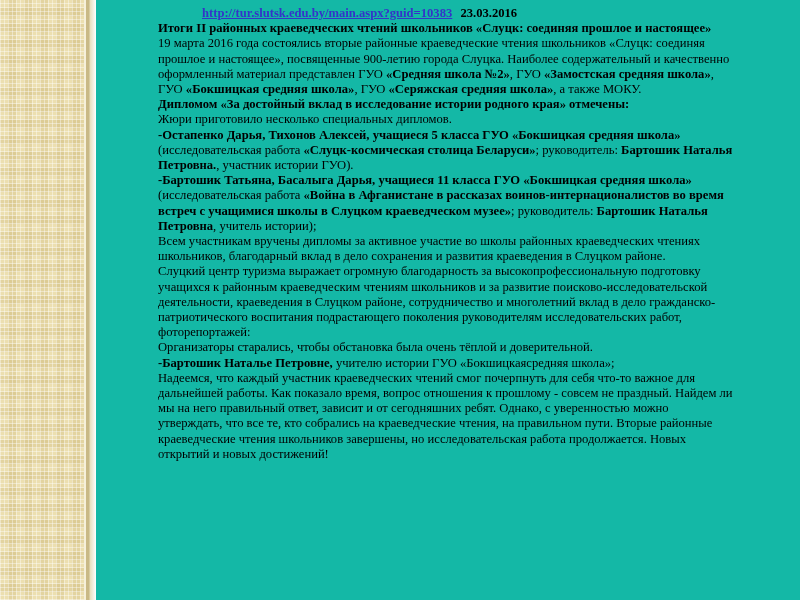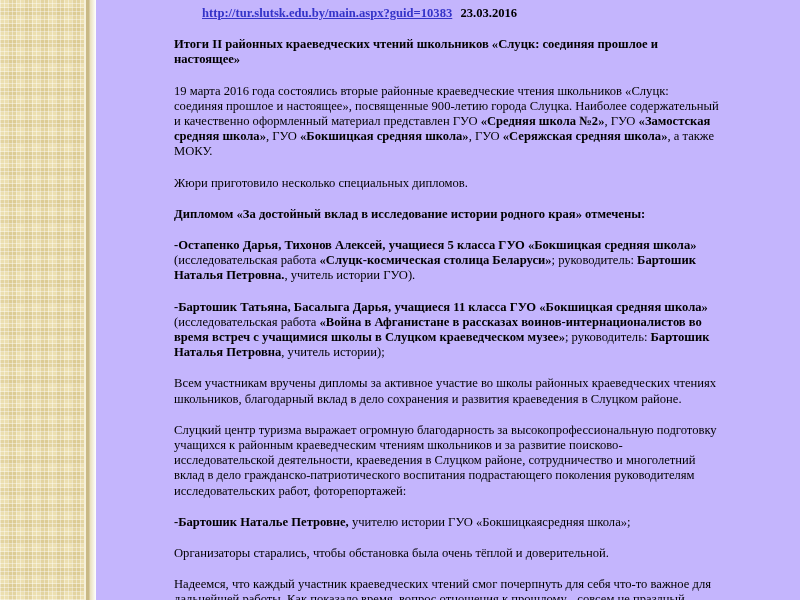--- a/index.html
+++ b/index.html
@@ -4,21 +4,21 @@
 <style>
   html, body {
     margin: 0;
     padding: 0;
     background: #ffffff;
   }
   .slide {
     position: relative;
     width: 800px;
     height: 600px;
-    background: #c4b5fd;
+    background: #14b8a6;
     overflow: hidden;
   }
   
   .border-strip {
     position: absolute;
     left: 0;
     top: 0;
     height: 100%;
     width: 84px;
     background-color: #ecdfb0;
@@ -58,42 +58,42 @@
   .link {
     color: #3434c8;
     text-decoration: underline;
     cursor: pointer;
   }
   .date {
     color: #000000;
     margin-left: 5px;
   }
   .content p {
-    margin: 16px;
+    margin: 0;
     padding: 0;
   }
   .b { font-weight: bold; }
 </style>
 </head>
 <body>
 
 <div class="slide">
   <div class="border-strip"></div>
   <div class="content">
     <div class="header-line">
       <a class="link" href="#">http://tur.slutsk.edu.by/main.aspx?guid=10383</a>
       <span class="date">23.03.2016</span>
     </div>
     <div id="paragraphs">
         <p><span class="b">Итоги II районных краеведческих чтений школьников «Слуцк: соединяя прошлое и настоящее»</span></p>
         <p><span>19 марта 2016 года состоялись вторые районные краеведческие чтения школьников «Слуцк: соединяя прошлое и настоящее», посвященные 900-летию города Слуцка. Наиболее содержательный и качественно оформленный материал представлен ГУО </span><span class="b">«Средняя школа №2»</span><span>, ГУО </span><span class="b">«Замостская средняя школа»</span><span>, ГУО </span><span class="b">«Бокшицкая средняя школа»</span><span>, ГУО </span><span class="b">«Серяжская средняя школа»</span><span>, а также МОКУ.</span></p>
+        <p><span class="b">Дипломом «За достойный вклад в исследование истории родного края» отмечены:</span></p>
         <p><span>Жюри приготовило несколько специальных дипломов.</span></p>
-        <p><span class="b">Дипломом «За достойный вклад в исследование истории родного края» отмечены:</span></p>
-        <p><span class="b">-Остапенко Дарья, Тихонов Алексей, учащиеся 5 класса ГУО «Бокшицкая средняя школа»</span><span> (исследовательская работа </span><span class="b">«Слуцк-космическая столица Беларуси»</span><span>; руководитель: </span><span class="b">Бартошик Наталья Петровна.</span><span>, учитель истории ГУО).</span></p>
+        <p><span class="b">-Остапенко Дарья, Тихонов Алексей, учащиеся 5 класса ГУО «Бокшицкая средняя школа»</span><span> (исследовательская работа </span><span class="b">«Слуцк-космическая столица Беларуси»</span><span>; руководитель: </span><span class="b">Бартошик Наталья Петровна.</span><span>, участник истории ГУО).</span></p>
         <p><span class="b">-Бартошик Татьяна, Басалыга Дарья, учащиеся 11 класса ГУО «Бокшицкая средняя школа»</span><span> (исследовательская работа </span><span class="b">«Война в Афганистане в рассказах воинов-интернационалистов во время встреч с учащимися школы в Слуцком краеведческом музее»</span><span>; руководитель: </span><span class="b">Бартошик Наталья Петровна</span><span>, учитель истории);</span></p>
         <p><span>Всем участникам вручены дипломы за активное участие во школы районных краеведческих чтениях школьников, благодарный вклад в дело сохранения и развития краеведения в Слуцком районе.</span></p>
         <p><span>Слуцкий центр туризма выражает огромную благодарность за высокопрофессиональную подготовку учащихся к районным краеведческим чтениям школьников и за развитие поисково-исследовательской деятельности, краеведения в Слуцком районе, сотрудничество и многолетний вклад в дело гражданско-патриотического воспитания подрастающего поколения руководителям исследовательских работ, фоторепортажей:</span></p>
+        <p><span>Организаторы старались, чтобы обстановка была очень тёплой и доверительной.</span></p>
         <p><span class="b">-Бартошик Наталье Петровне,</span><span> учителю истории ГУО «Бокшицкаясредняя школа»;</span></p>
-        <p><span>Организаторы старались, чтобы обстановка была очень тёплой и доверительной.</span></p>
         <p><span>Надеемся, что каждый участник краеведческих чтений смог почерпнуть для себя что-то важное для дальнейшей работы. Как показало время, вопрос отношения к прошлому - совсем не праздный. Найдем ли мы на него правильный ответ, зависит и от сегодняшних ребят. Однако, с уверенностью можно утверждать, что все те, кто собрались на краеведческие чтения, на правильном пути. Вторые районные краеведческие чтения школьников завершены, но исследовательская работа продолжается. Новых открытий и новых достижений!</span></p>
       </div>
   </div>
 </div>
 
 </body></html>

